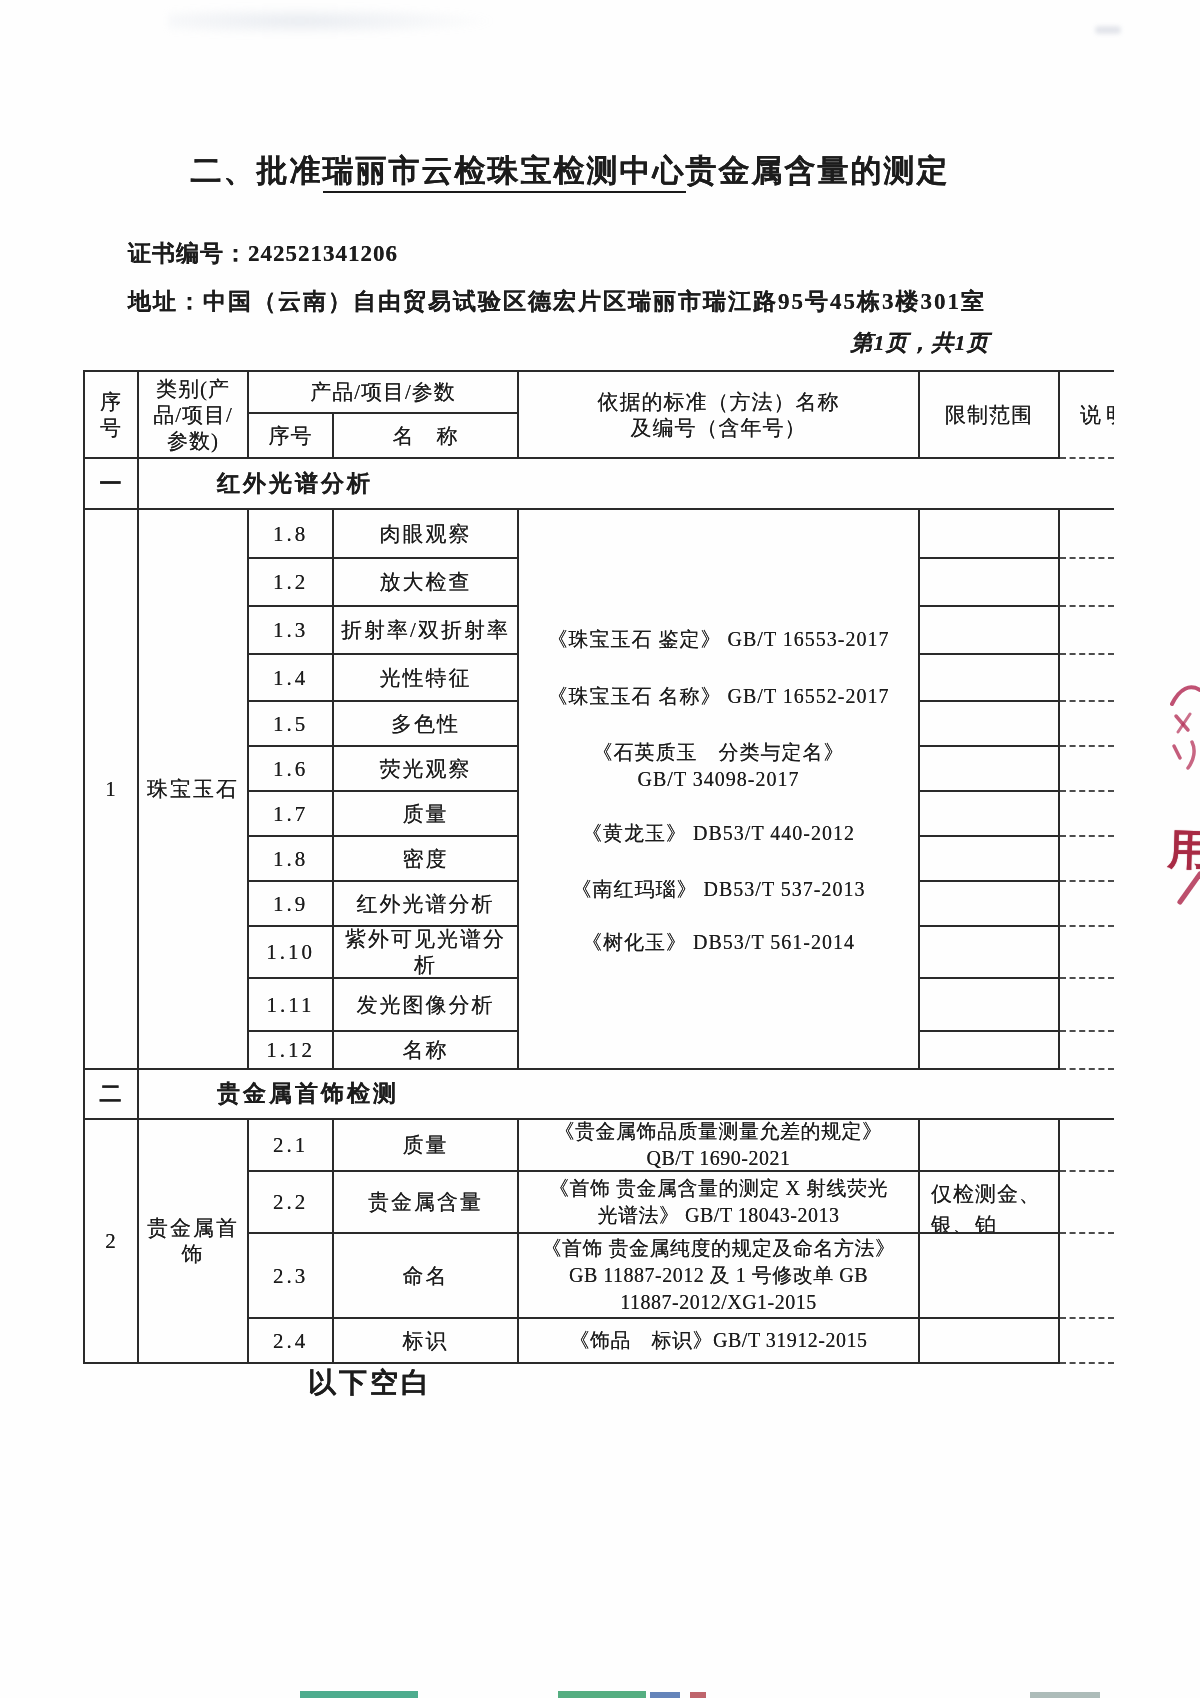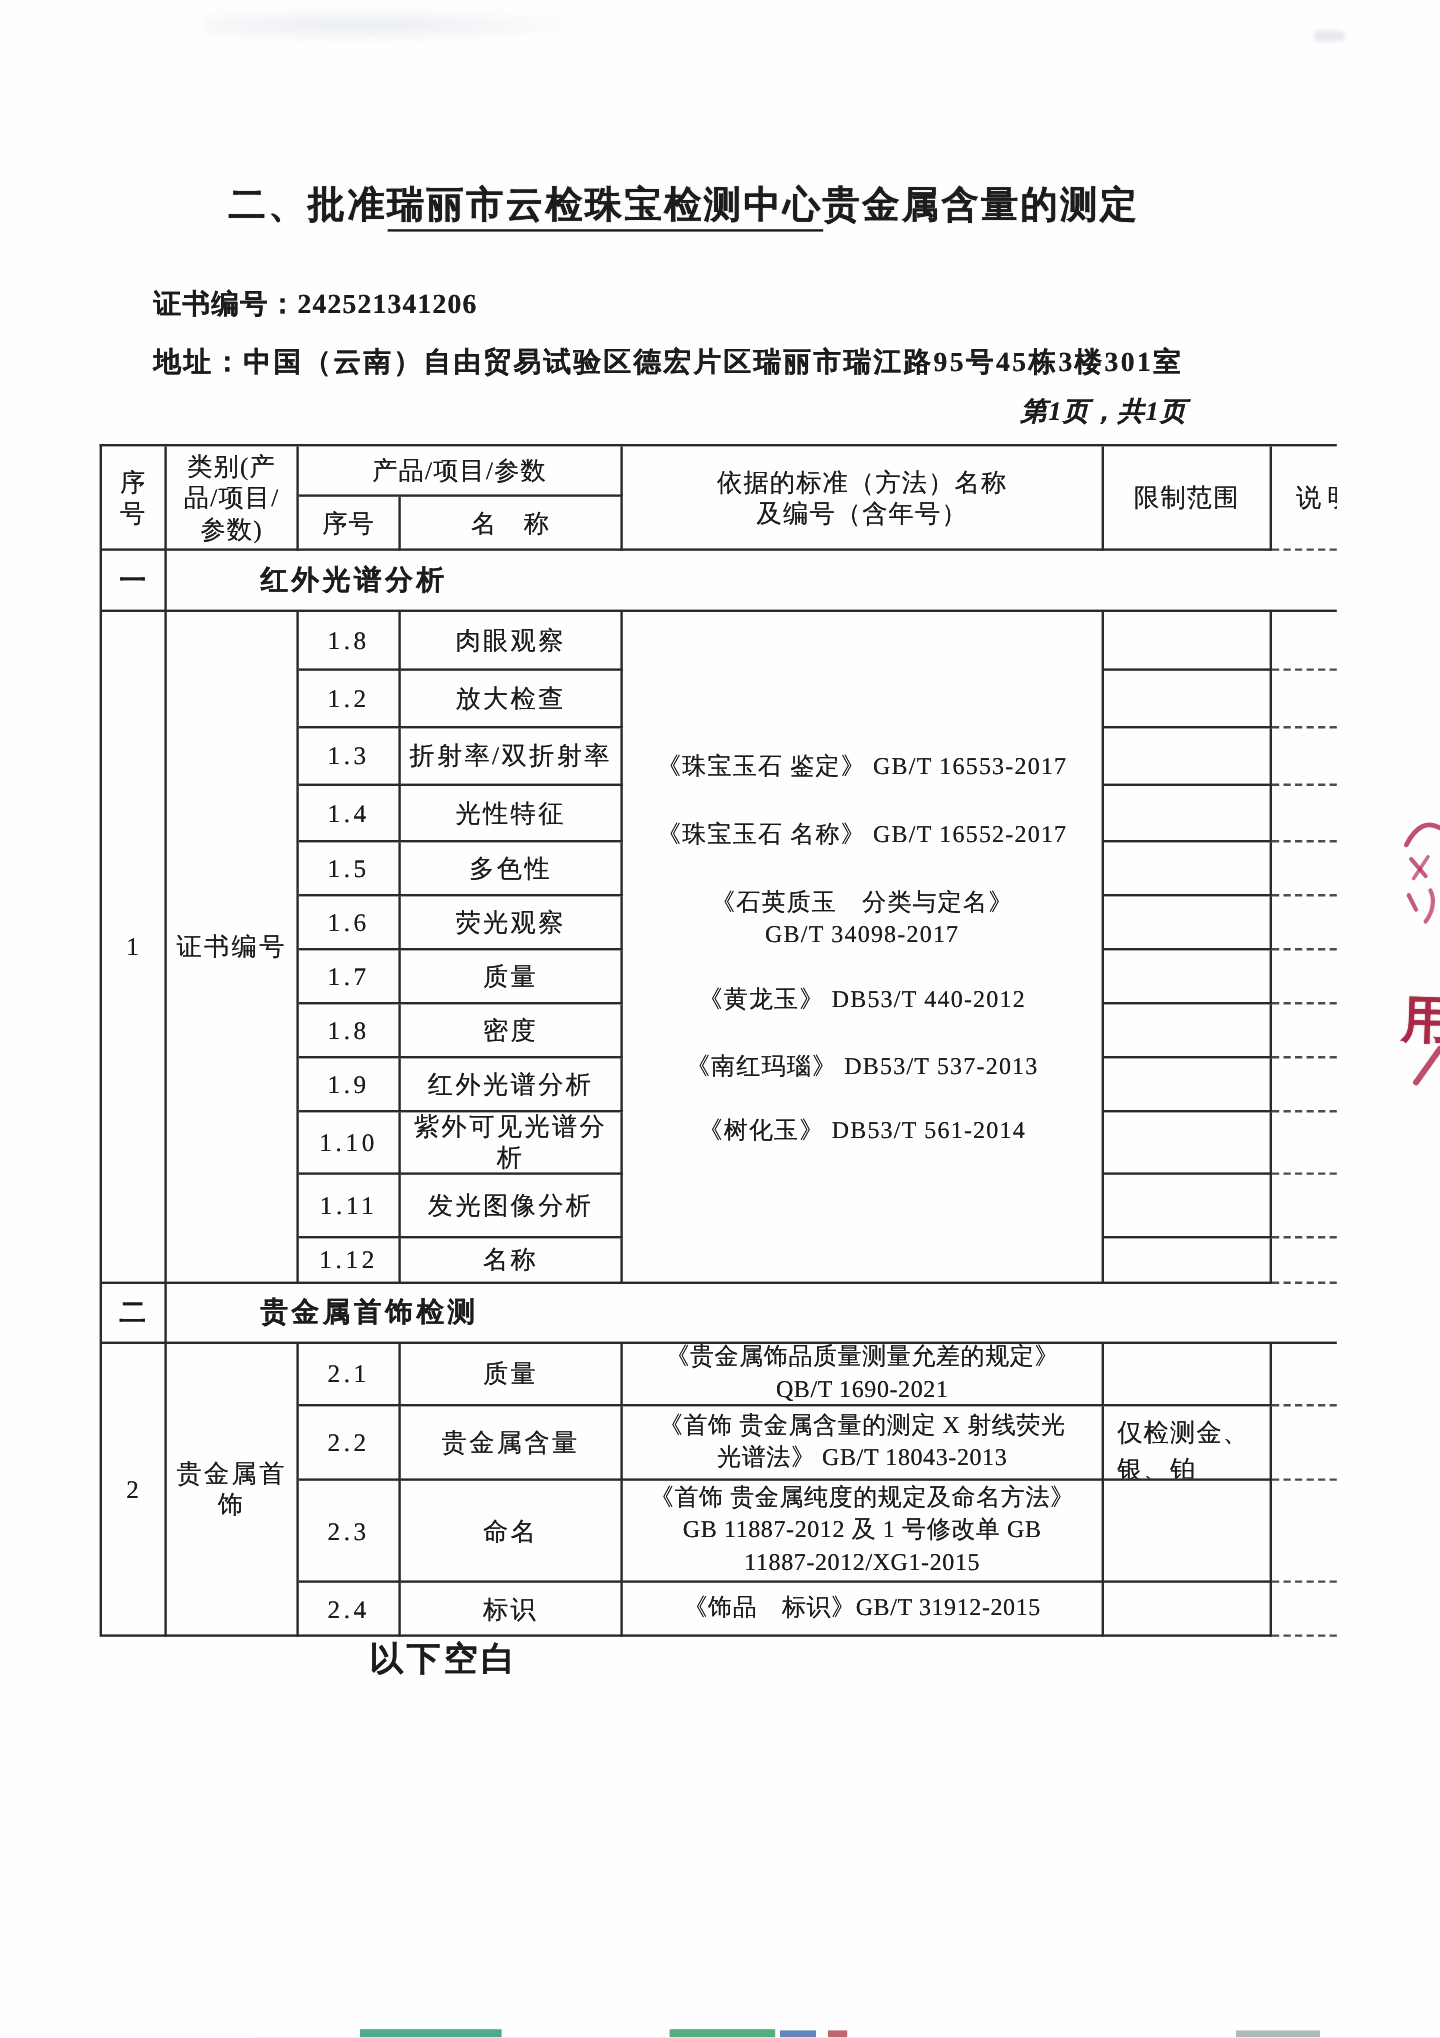--- a/index.html
+++ b/index.html
@@ -94,21 +94,21 @@
     <div class="cell hdr" style="grid-area:2/4/3/5">名　称</div>
     <div class="cell hdr" style="grid-area:1/5/3/6">依据的标准（方法）名称
 及编号（含年号）</div>
     <div class="cell hdr" style="grid-area:1/6/3/7">限制范围</div>
     <div class="cell hdr notecol notehdr" style="grid-area:1/7/3/8"><span>说明</span></div>
 
     <div class="cell secno" style="grid-area:3/1/4/2">一</div>
     <div class="cell seclabel" style="grid-area:3/2/4/8">红外光谱分析</div>
 
     <div class="cell" style="grid-area:4/1/16/2">1</div>
-    <div class="cell name" style="grid-area:4/2/16/3">证书编号</div>
+    <div class="cell name" style="grid-area:4/2/16/3">珠宝玉石</div>
 
     <div class="cell num" style="grid-area:4/3/5/4">1.8</div>
     <div class="cell name" style="grid-area:4/4/5/5">肉眼观察</div>
     <div class="cell num" style="grid-area:5/3/6/4">1.2</div>
     <div class="cell name" style="grid-area:5/4/6/5">放大检查</div>
     <div class="cell num" style="grid-area:6/3/7/4">1.3</div>
     <div class="cell name" style="grid-area:6/4/7/5">折射率/双折射率</div>
     <div class="cell num" style="grid-area:7/3/8/4">1.4</div>
     <div class="cell name" style="grid-area:7/4/8/5">光性特征</div>
     <div class="cell num" style="grid-area:8/3/9/4">1.5</div>

